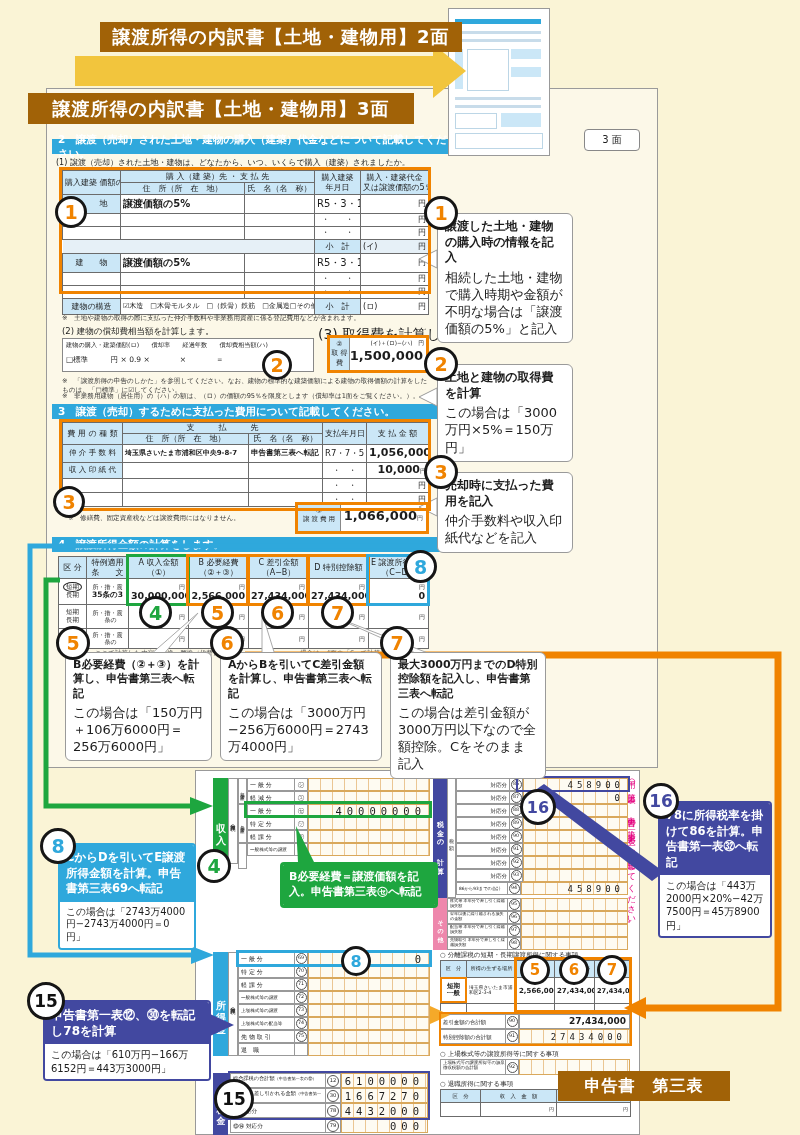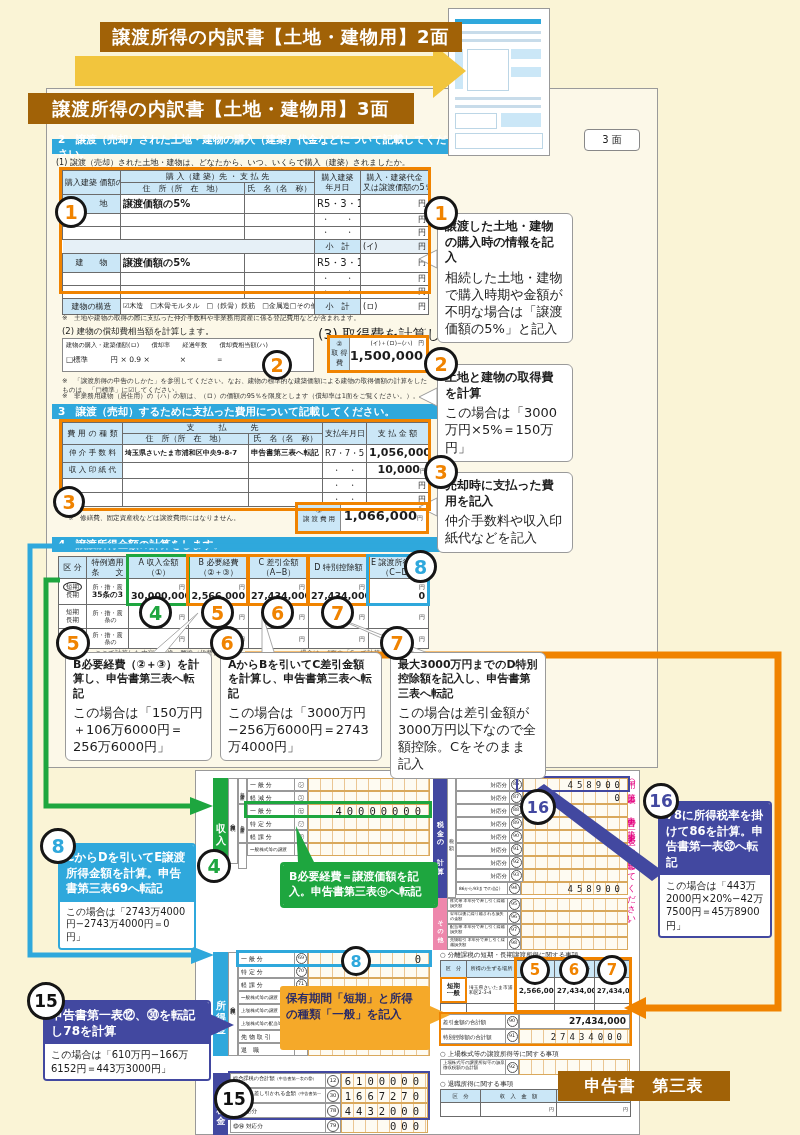--- a/index.html
+++ b/index.html
@@ -489,21 +489,20 @@
       <div class="cv comb digits"></div>
     </div>
   <div class="frow" style="left:238px;top:1043px;width:192px">
       <div class="lb" style="width:53px">退　職</div>
       <div class="mk"></div>
       <div class="cv comb digits"></div>
     </div>
   <div class="obox cbox" style="left:236px;top:950px;width:196px;height:17px"></div>
   <div class="badge" style="left:341px;top:946px;width:30px;height:30px;color:#2FA8DC;font-size:16px">8</div>
 
-  <div class="abs" style="left:280px;top:986px;width:150px;height:64px;background:#F5A929;border-radius:3px;z-index:10;padding:5px 6px;box-sizing:border-box;font-size:11.5px;font-weight:bold;color:#2b2b66;line-height:1.35">保有期間「短期」と所得の種類「一般」を記入</div>
 
   <div class="vbar vert" style="left:213px;top:1073px;width:15px;height:62px;background:#4248A0;font-size:9px">税　金</div>
   <div class="frow" style="left:230px;top:1073px;width:198px;height:15px">
     <div class="lb" style="width:92px;line-height:1.1;white-space:normal;padding-top:1px"><span style="font-size:5.2px">総合課税の合計額</span><span style="font-size:4.2px">（申告書第一表の⑫）</span></div>
     <div class="mk" style="width:14px">
         <span class="ci" style="width:10px;height:10px;font-size:5.2px">12</span>
       </div>
     <div class="cv comb digits" style="line-height:14px">6100000</div>
   </div>
   <div class="frow" style="left:230px;top:1088px;width:198px;height:15px">

